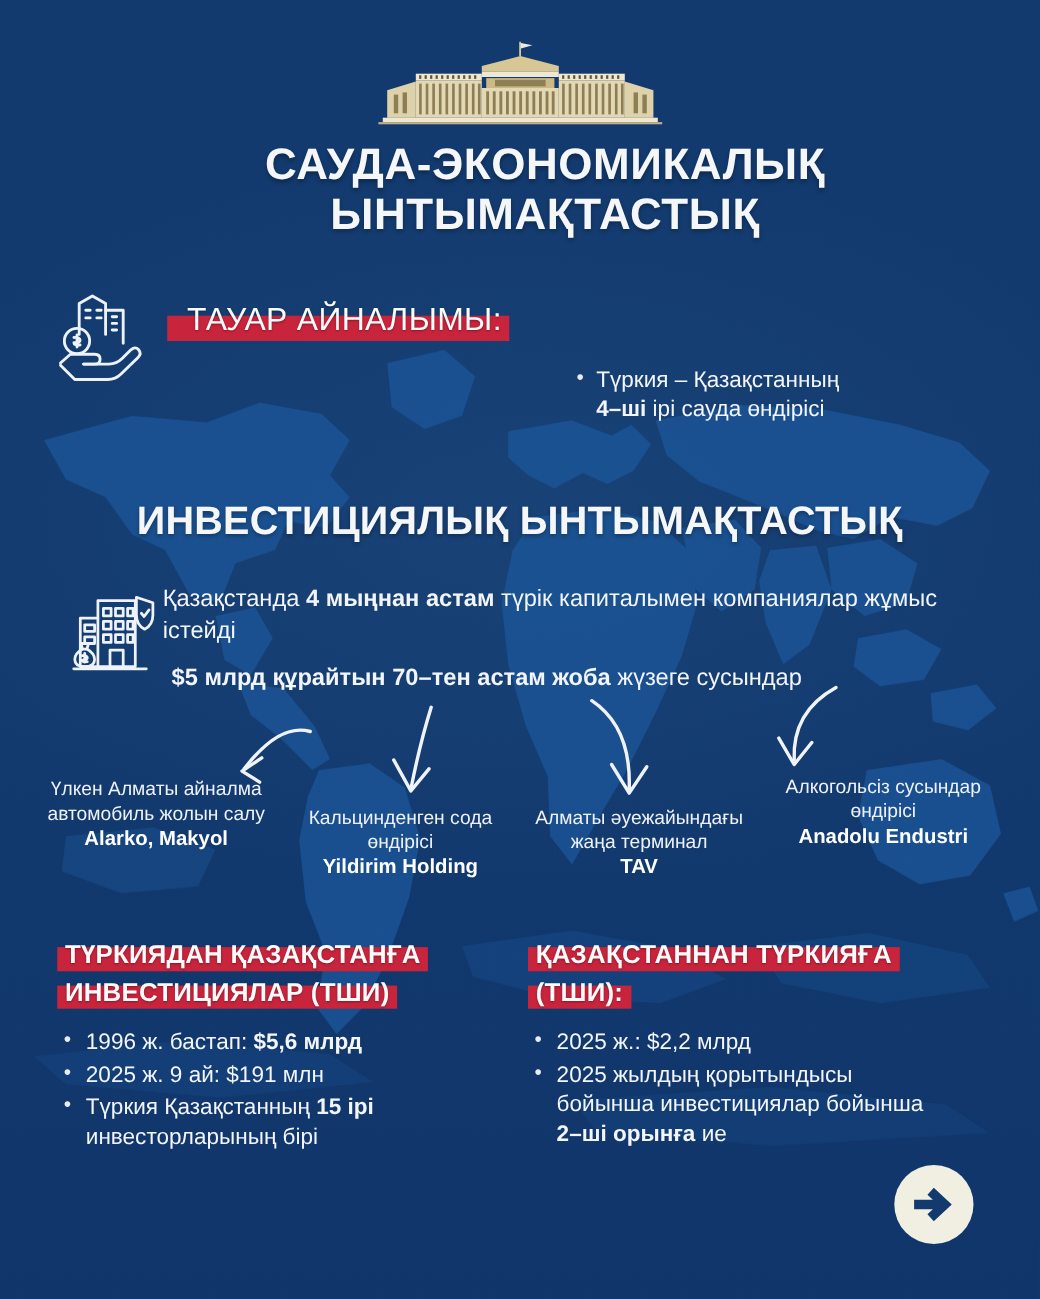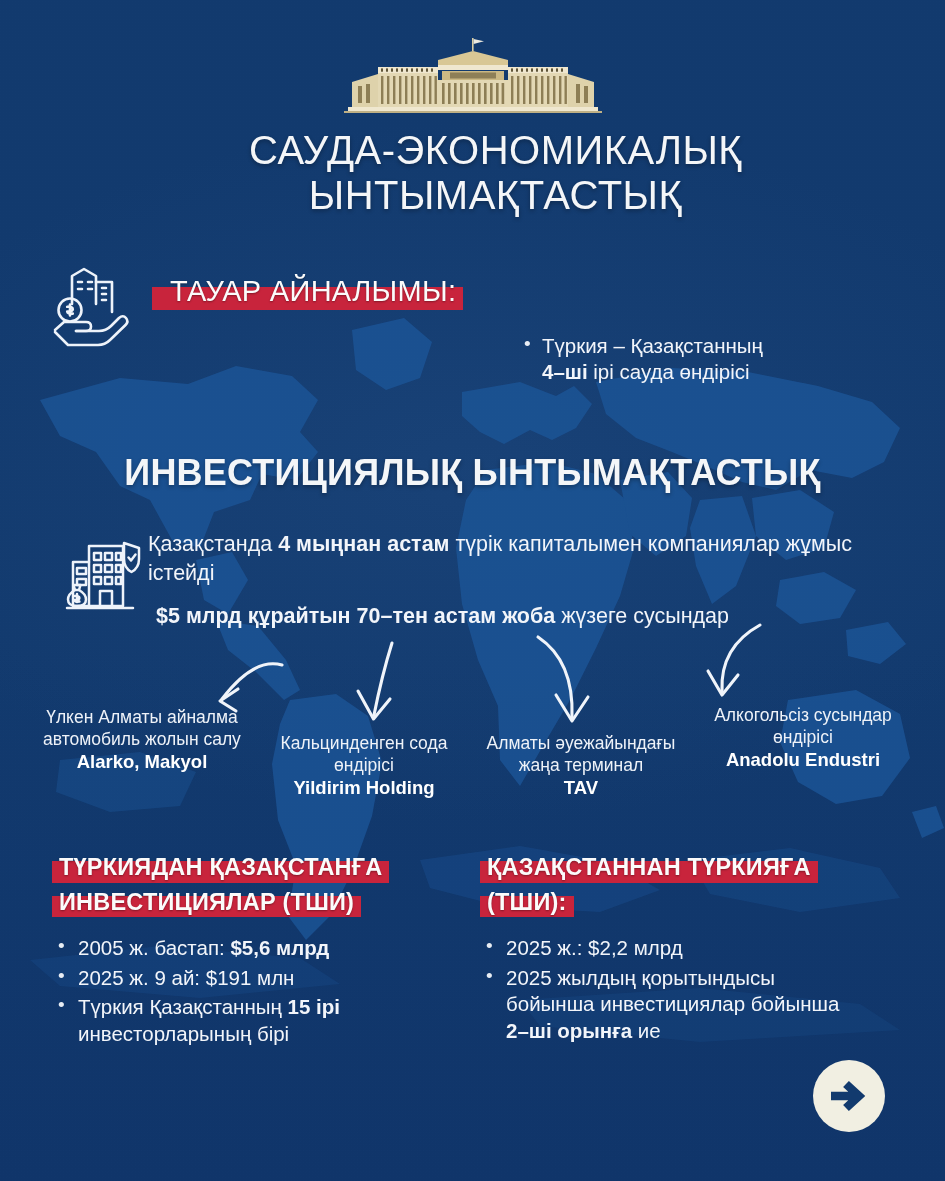--- a/index.html
+++ b/index.html
@@ -32,21 +32,21 @@
       repeating-linear-gradient(90deg, rgba(255,255,255,.04) 0 1px, rgba(0,0,0,0) 1px 3px);
   }
 
   
   .bldg-wrap { position:absolute; left:0; right:0; top:36px; display:flex; justify-content:center; z-index:4;}
   .title-block {
     position:absolute; top:128px; left:0; right:0; z-index:4;
     text-align:center;
   }
   .title-block .t-line {
-    font-size:40px; font-weight:400; letter-spacing:.5px;
+    font-size:40px; font-weight:700; letter-spacing:.5px;
     line-height:1.12; color:#f4f6f8;
     text-shadow:0 2px 4px rgba(0,0,0,.30);
     padding-left:46px;
   }
 
   
   #trade { position:absolute; top:252px; left:0; width:945px; height:165px; z-index:4; }
   #trade .icon-hand { position:absolute; left:42px; top:8px; }
   .hl-head {
     display:inline-block; position:relative;
@@ -359,21 +359,21 @@
       <div class="pb">TAV</div>
     </div>
   </section>
 
   <section id="fdi-in">
     <div class="hwrap">
       <div><span class="hl-head2"><span>ТҮРКИЯДАН ҚАЗАҚСТАНҒА</span></span></div>
       <div><span class="hl-head2"><span>ИНВЕСТИЦИЯЛАР (ТШИ)</span></span></div>
     </div>
     <ul class="bot-list" id="fdi-in-list">
-        <li><span>2005 ж. бастап: </span><b>$5,6 млрд</b></li>
+        <li><span>1996 ж. бастап: </span><b>$5,6 млрд</b></li>
         <li><span>2025 ж. 9 ай: $191 млн</span></li>
         <li><span>Түркия Қазақстанның </span><b>15 ірі</b><br><span>инвесторларының бірі</span></li>
       </ul>
   </section>
 
   <section id="fdi-out">
     <div class="hwrap">
       <div><span class="hl-head2"><span>ҚАЗАҚСТАННАН ТҮРКИЯҒА</span></span></div>
       <div><span class="hl-head2"><span>(ТШИ):</span></span></div>
     </div>

